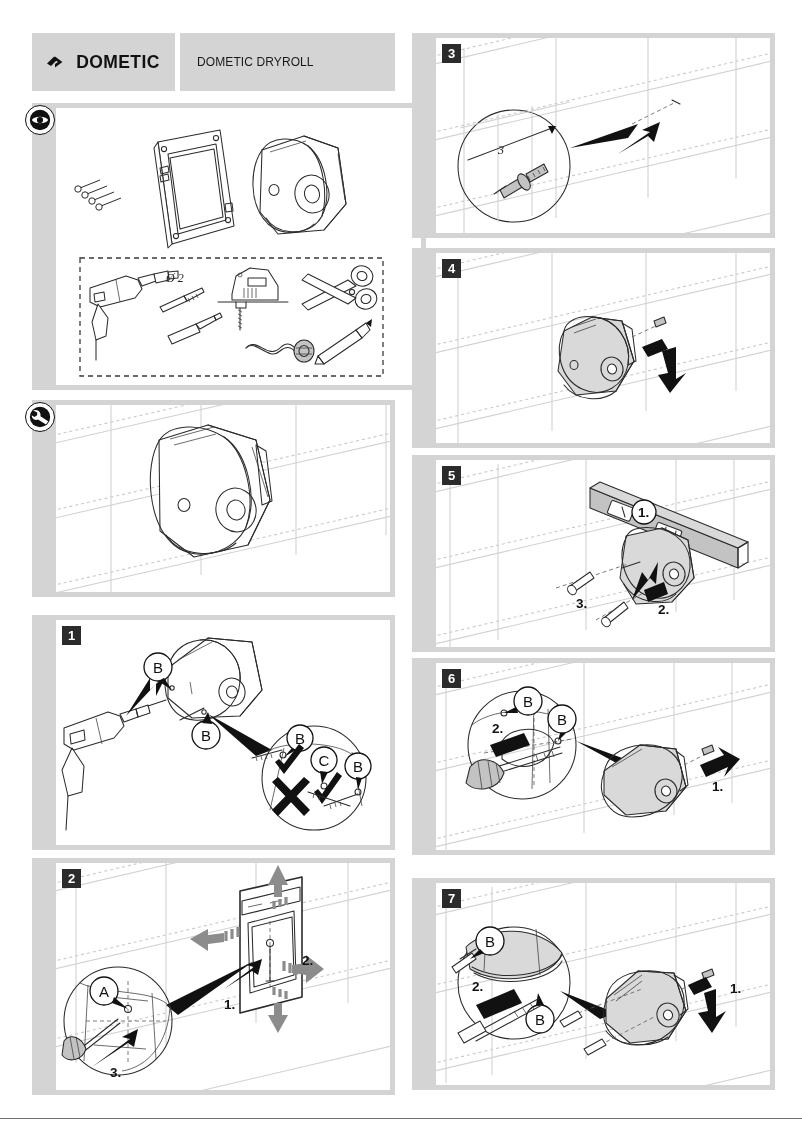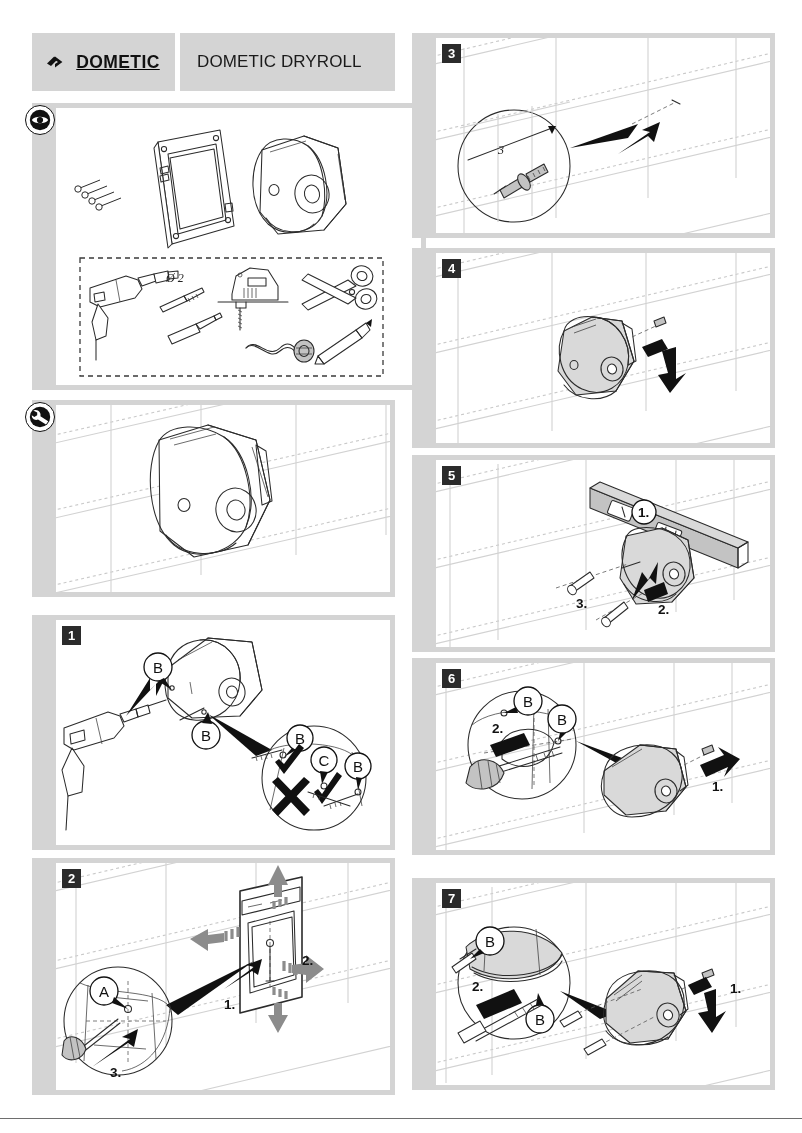--- a/index.html
+++ b/index.html
@@ -8,30 +8,30 @@
     background: #ffffff;
     font-family: "Liberation Sans", sans-serif;
   }
   .page { position: relative; width: 802px; height: 1133px; overflow: hidden; }
 
   
   .hdr-logo {
     position: absolute; left: 32px; top: 33px; width: 143px; height: 58px;
     background: #d4d4d4; display: flex; align-items: center; justify-content: center;
   }
-  .logo-wrap { display: flex; align-items: center; gap: 3px; text-decoration: underline; }
+  .logo-wrap { display: flex; align-items: center; gap: 3px; }
   .logo-word {
     font-size: 17.5px; font-weight: bold; letter-spacing: .4px; color: #111;
     font-family: "Liberation Sans", sans-serif;
   }
   .hdr-title {
     position: absolute; left: 180px; top: 33px; width: 215px; height: 58px;
     background: #d4d4d4; display: flex; align-items: center;
   }
-  .hdr-title span { padding-left: 17px; font-size: 17px; color: #1a1a1a; letter-spacing: .1px; }
+  .hdr-title span { padding-left: 17px; font-size: 12px; color: #1a1a1a; letter-spacing: .1px; }
 
   
   .panel { position: absolute; background: #d4d4d4; }
   .panel > .inner { position: absolute; background: #fff; overflow: hidden; }
 
   .badge-icon {
     position: absolute; width: 30px; height: 30px; border-radius: 50%;
     background: #fff; border: 1.6px solid #111; z-index: 6;
     display: flex; align-items: center; justify-content: center;
   }

